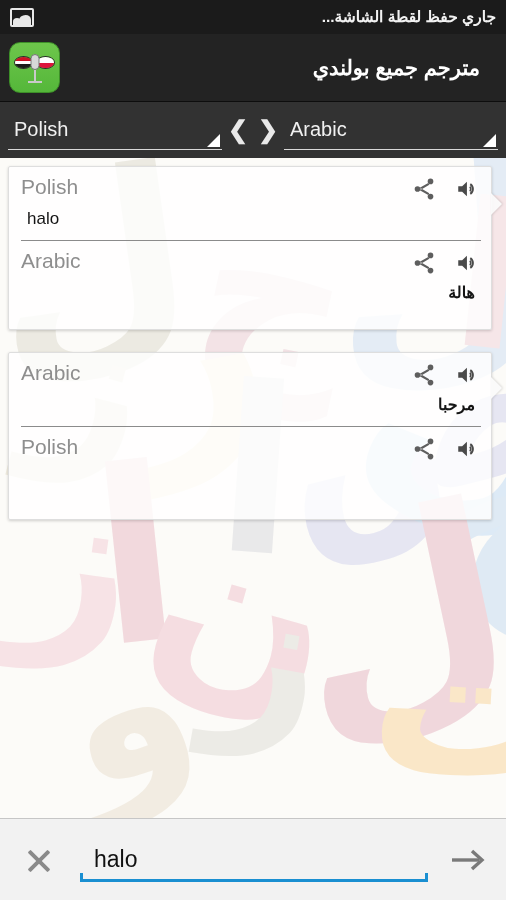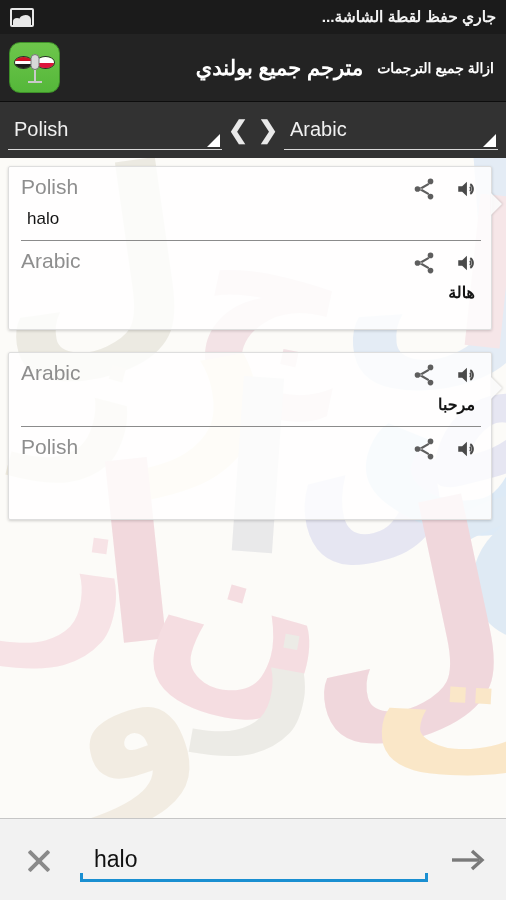--- a/index.html
+++ b/index.html
@@ -359,21 +359,20 @@
       </div>
       <div class="flag-b">
         <div class="fs fs1"></div>
           <div class="fs fs2"></div>
       </div>
       <div class="mic"></div>
       <div class="mic-stand"></div>
       <div class="mic-base"></div>
     </div>
     <div class="app-title">مترجم جميع بولندي</div>
-    <div class="app-action">ازالة جميع الترجمات</div>
   </div>
 
   <div class="lang-bar">
     <div class="spinner">
       <div class="spinner-label">Polish</div>
       <div class="spinner-arrow"></div>
     </div>
     <div class="swap">
       <span class="chev">❮</span>
       <span class="chev">❯</span>

